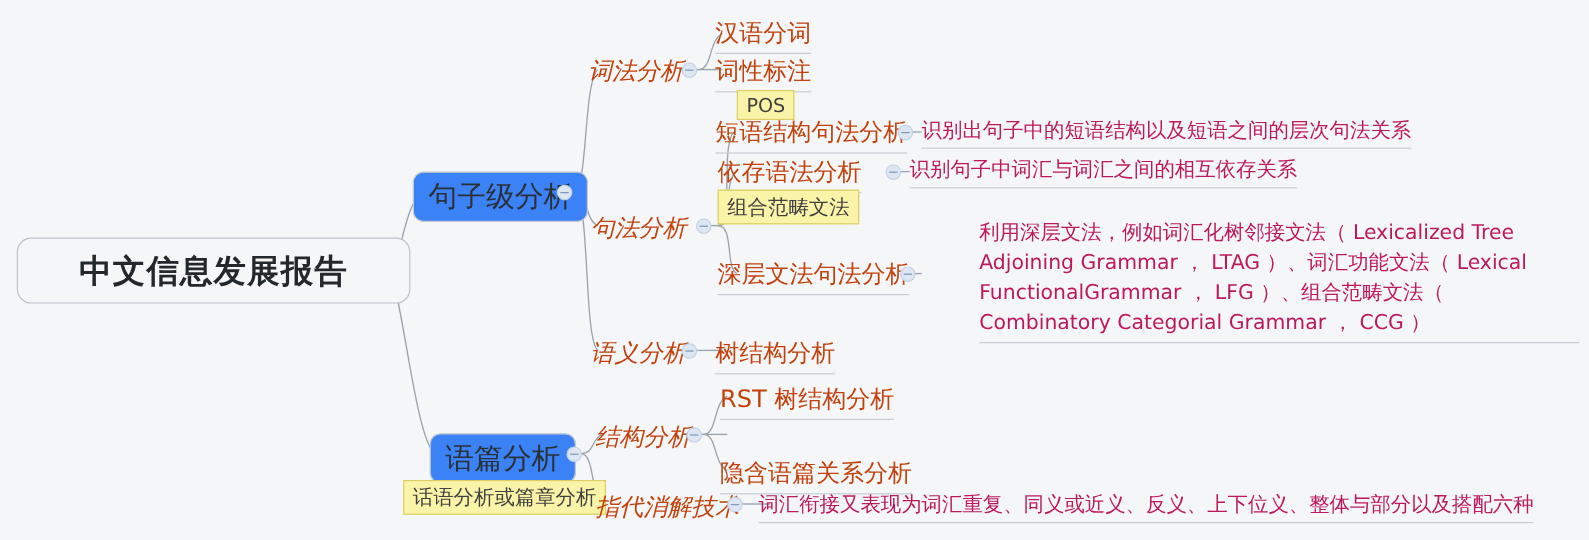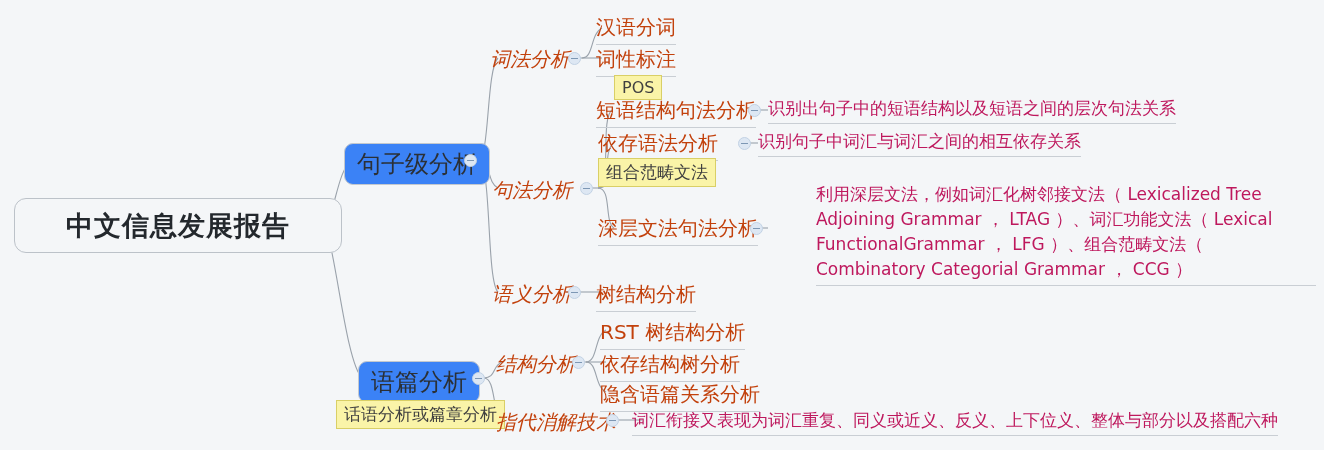--- a/index.html
+++ b/index.html
@@ -224,23 +224,20 @@
   </div>
 
   <div class="node plain noline" style="left:496px;top:351px;">
     <span>结构分析</span>
   </div>
   <div class="toggle" style="left:572px;top:356px;"></div>
 
   <div class="node plain" style="left:600px;top:319px;">
     <span>RST 树结构分析</span>
   </div>
-  <div class="node plain" style="left:600px;top:351px;">
-    <span>依存结构树分析</span>
-  </div>
   <div class="node plain noline" style="left:496px;top:409px;">
     <span>指代消解技术</span>
   </div>
 
   <div class="node plain" style="left:600px;top:381px;">
     <span>隐含语篇关系分析</span>
   </div>
   <div class="toggle" style="left:606px;top:414px;"></div>
   <div class="node desc" style="left:632px;top:409px;">
     <span>词汇衔接又表现为词汇重复、同义或近义、反义、上下位义、整体与部分以及搭配六种</span>

